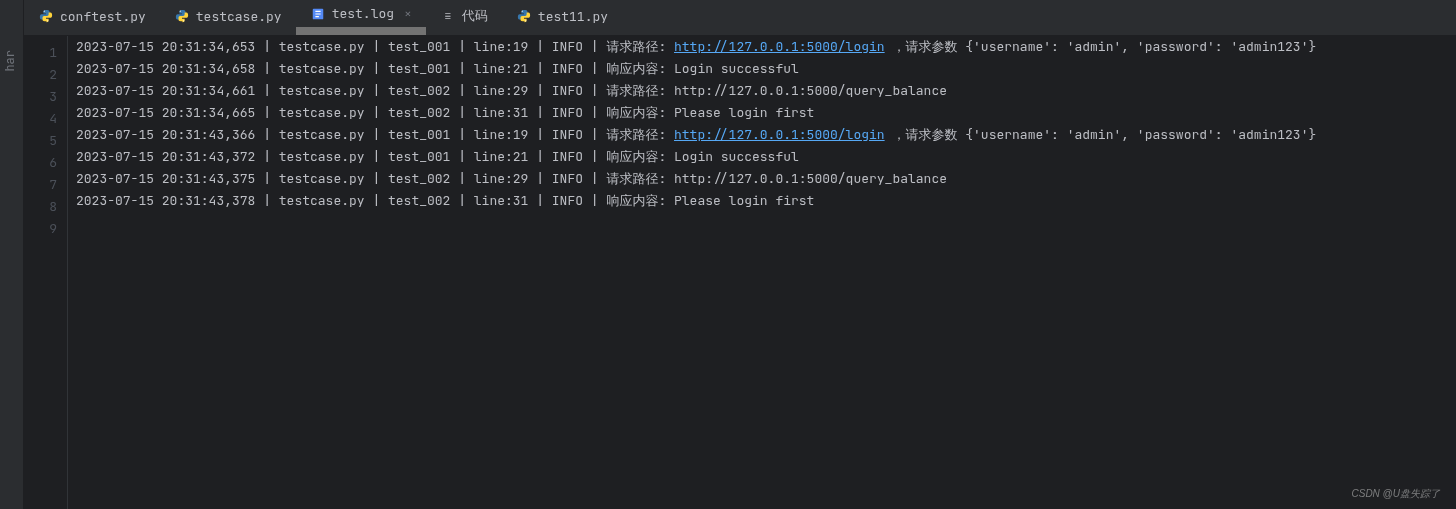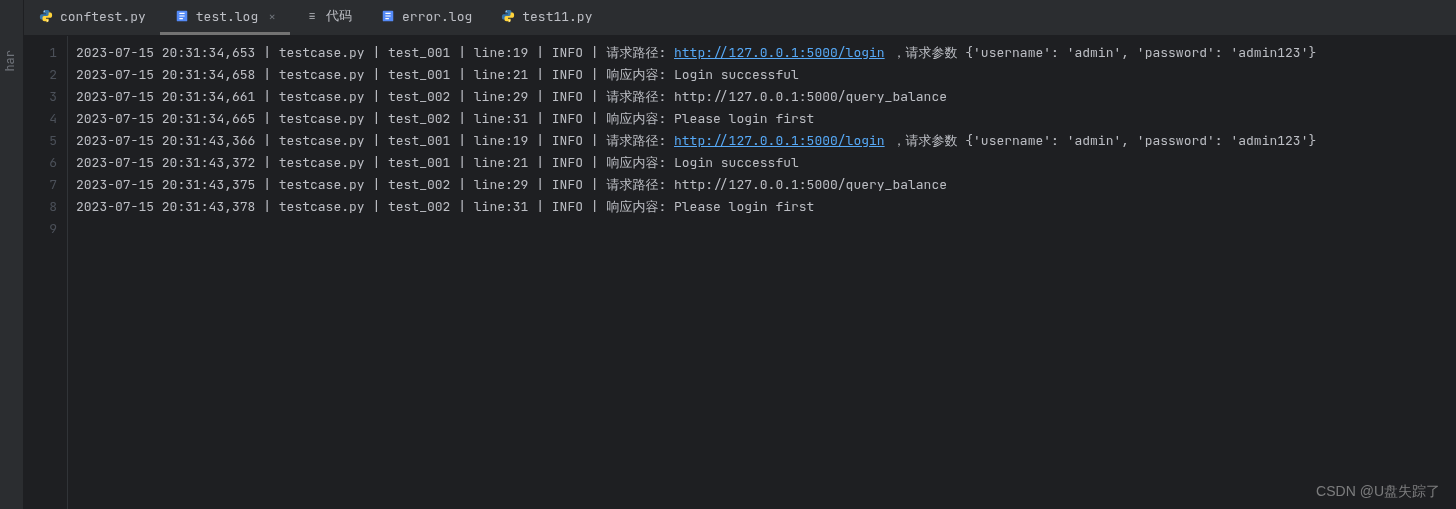--- a/index.html
+++ b/index.html
@@ -50,21 +50,21 @@
       display: flex;
       align-items: center;
       padding: 0 14px;
       color: #bcbec4;
       cursor: pointer;
       gap: 6px;
       font-size: 13px;
       border-bottom: 3px solid transparent;
     }
     .tab.active {
-      border-bottom: 3px solid #737373;
+      border-bottom: 8px solid #737373;
     }
     .tab .close {
       color: #6f737a;
       font-size: 13px;
       margin-left: 4px;
     }
     .py-icon {
       display: inline-flex;
       width: 16px;
       height: 16px;
@@ -102,41 +102,42 @@
       border-right: 1px solid #313438;
       user-select: none;
     }
     .gutter div {
       height: 22px;
       line-height: 22px;
       font-size: 13px;
     }
     .content {
       flex: 1;
-      padding: 6px 0 0 8px;
+      padding: 0 0 0 8px;
       white-space: pre;
       overflow: hidden;
     }
     .line {
       height: 22px;
       line-height: 22px;
       color: #bcbec4;
     }
     .url {
       color: #56a8f5;
       text-decoration: underline;
       cursor: pointer;
     }
     .watermark {
       position: absolute;
       right: 16px;
       bottom: 8px;
       color: rgba(200,200,200,0.55);
-      font-size: 14px;
+      font-size: 10px;
       font-family: sans-serif;
+      font-style: italic;
     }
   </style>
 </head>
 <body>
 
 <div class="sidebar-stub">
   <div class="sidebar-text">har</div>
 </div>
 
 <div class="main">
@@ -145,42 +146,44 @@
         <span class="py-icon">
           <svg viewBox="0 0 16 16">
             <path fill="#3776ab" d="M7.5 1C5 1 5 3 5 3v2h3v1H3S1 6 1 9s2 3 2 3h2v-2s0-2 2-2h3s2 0 2-2V3s0-2-2.5-2h-2z"></path>
             <circle cx="6" cy="2.5" r=".7" fill="#fff"></circle>
             <path fill="#ffd43b" d="M8.5 15C11 15 11 13 11 13v-2H8v-1h5s2 0 2-3-2-3-2-3h-2v2s0 2-2 2H6s-2 0-2 2v2s0 2 2.5 2h2z"></path>
             <circle cx="10" cy="13.5" r=".7" fill="#fff"></circle>
           </svg>
         </span>
         <span>conftest.py</span>
       </div>
+      <div class="tab">
+        <span class="py-icon">
+          <svg viewBox="0 0 16 16">
+            <path fill="#3776ab" d="M7.5 1C5 1 5 3 5 3v2h3v1H3S1 6 1 9s2 3 2 3h2v-2s0-2 2-2h3s2 0 2-2V3s0-2-2.5-2h-2z"></path>
+            <circle cx="6" cy="2.5" r=".7" fill="#fff"></circle>
+            <path fill="#ffd43b" d="M8.5 15C11 15 11 13 11 13v-2H8v-1h5s2 0 2-3-2-3-2-3h-2v2s0 2-2 2H6s-2 0-2 2v2s0 2 2.5 2h2z"></path>
+            <circle cx="10" cy="13.5" r=".7" fill="#fff"></circle>
+          </svg>
+        </span>
+        <span>testcase.py</span>
+      </div>
       <div class="tab active">
         <span class="log-icon">
           <svg viewBox="0 0 16 16">
             <rect x="2" y="2" width="12" height="12" rx="1" fill="#548af7"></rect>
             <path stroke="#fff" stroke-width="1.2" fill="none" d="M5 5h6M5 8h6M5 11h4"></path>
           </svg>
         </span>
         <span>test.log</span>
         <span class="close">×</span>
       </div>
       <div class="tab">
         <span class="text-icon">≡</span>
         <span>代码</span>
-      </div>
-      <div class="tab">
-        <span class="log-icon">
-          <svg viewBox="0 0 16 16">
-            <rect x="2" y="2" width="12" height="12" rx="1" fill="#548af7"></rect>
-            <path stroke="#fff" stroke-width="1.2" fill="none" d="M5 5h6M5 8h6M5 11h4"></path>
-          </svg>
-        </span>
-        <span>error.log</span>
       </div>
       <div class="tab">
         <span class="py-icon">
           <svg viewBox="0 0 16 16">
             <path fill="#3776ab" d="M7.5 1C5 1 5 3 5 3v2h3v1H3S1 6 1 9s2 3 2 3h2v-2s0-2 2-2h3s2 0 2-2V3s0-2-2.5-2h-2z"></path>
             <circle cx="6" cy="2.5" r=".7" fill="#fff"></circle>
             <path fill="#ffd43b" d="M8.5 15C11 15 11 13 11 13v-2H8v-1h5s2 0 2-3-2-3-2-3h-2v2s0 2-2 2H6s-2 0-2 2v2s0 2 2.5 2h2z"></path>
             <circle cx="10" cy="13.5" r=".7" fill="#fff"></circle>
           </svg>
         </span>

